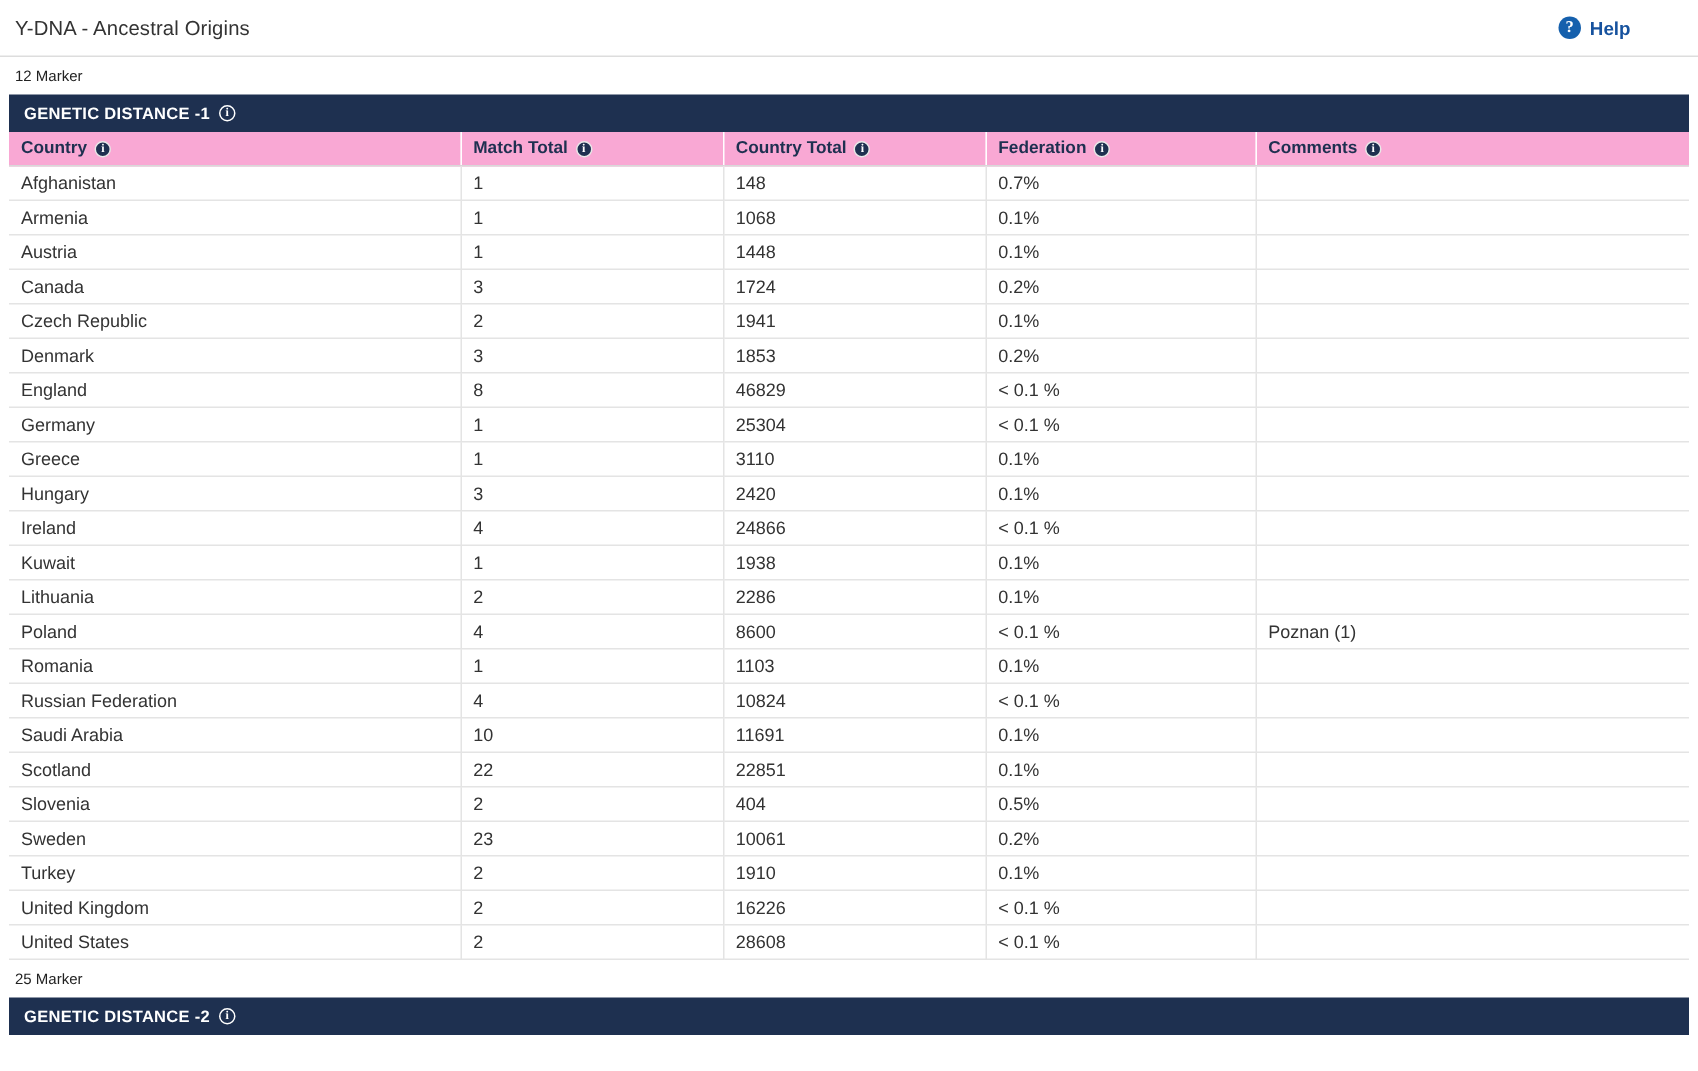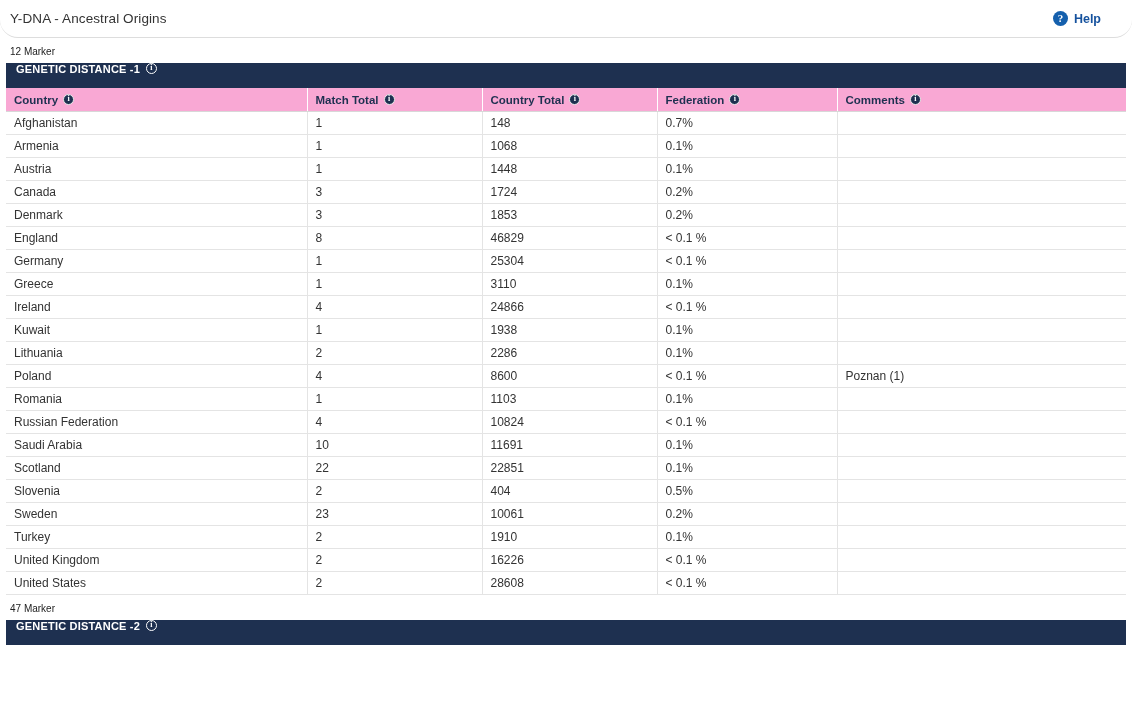--- a/index.html
+++ b/index.html
@@ -13,23 +13,22 @@
     color: #333333;
     overflow: hidden;
   }
 
   
   .topbar {
     height: 38px;
     display: flex;
     align-items: center;
     justify-content: space-between;
-    padding: 0 3px 0 10px;
+    padding: 0 17px 0 10px;
     border-bottom: 1px solid #dddddd;
-    border-radius: 18px;
   }
   .page-title {
     font-size: 13.5px;
     color: #333333;
     letter-spacing: .1px;
   }
   .help-link {
     display: flex;
     align-items: center;
     gap: 6px;
@@ -62,20 +61,21 @@
   }
 
   .band {
     background: #1e3050;
     color: #ffffff;
     font-size: 11px;
     font-weight: bold;
     letter-spacing: .2px;
     height: 25px;
     display: flex;
+    align-items: center;
     gap: 6px;
     padding: 0 16px 0 10px;
     width: 1120px;
   }
 
   .info-icon {
     display: inline-block;
     width: 11px; height: 11px;
     border-radius: 50%;
     background: #1e3050;
@@ -196,20 +196,27 @@
             <td></td>
           </tr>
           <tr>
             <td>Canada</td>
             <td>3</td>
             <td>1724</td>
             <td>0.2%</td>
             <td></td>
           </tr>
           <tr>
+            <td>Czech Republic</td>
+            <td>2</td>
+            <td>1941</td>
+            <td>0.1%</td>
+            <td></td>
+          </tr>
+          <tr>
             <td>Denmark</td>
             <td>3</td>
             <td>1853</td>
             <td>0.2%</td>
             <td></td>
           </tr>
           <tr>
             <td>England</td>
             <td>8</td>
             <td>46829</td>
@@ -224,20 +231,27 @@
             <td></td>
           </tr>
           <tr>
             <td>Greece</td>
             <td>1</td>
             <td>3110</td>
             <td>0.1%</td>
             <td></td>
           </tr>
           <tr>
+            <td>Hungary</td>
+            <td>3</td>
+            <td>2420</td>
+            <td>0.1%</td>
+            <td></td>
+          </tr>
+          <tr>
             <td>Ireland</td>
             <td>4</td>
             <td>24866</td>
             <td>&lt; 0.1 %</td>
             <td></td>
           </tr>
           <tr>
             <td>Kuwait</td>
             <td>1</td>
             <td>1938</td>
@@ -318,19 +332,19 @@
             <td>United States</td>
             <td>2</td>
             <td>28608</td>
             <td>&lt; 0.1 %</td>
             <td></td>
           </tr>
         </tbody>
       </table>
     </div>
     <div>
-      <div class="marker-title">47 Marker</div>
+      <div class="marker-title">25 Marker</div>
       <div class="band">
         <span>GENETIC DISTANCE -2</span>
         <span class="info-icon on-dark">i</span>
       </div>
     </div>
   </div>
 
 </body></html>

